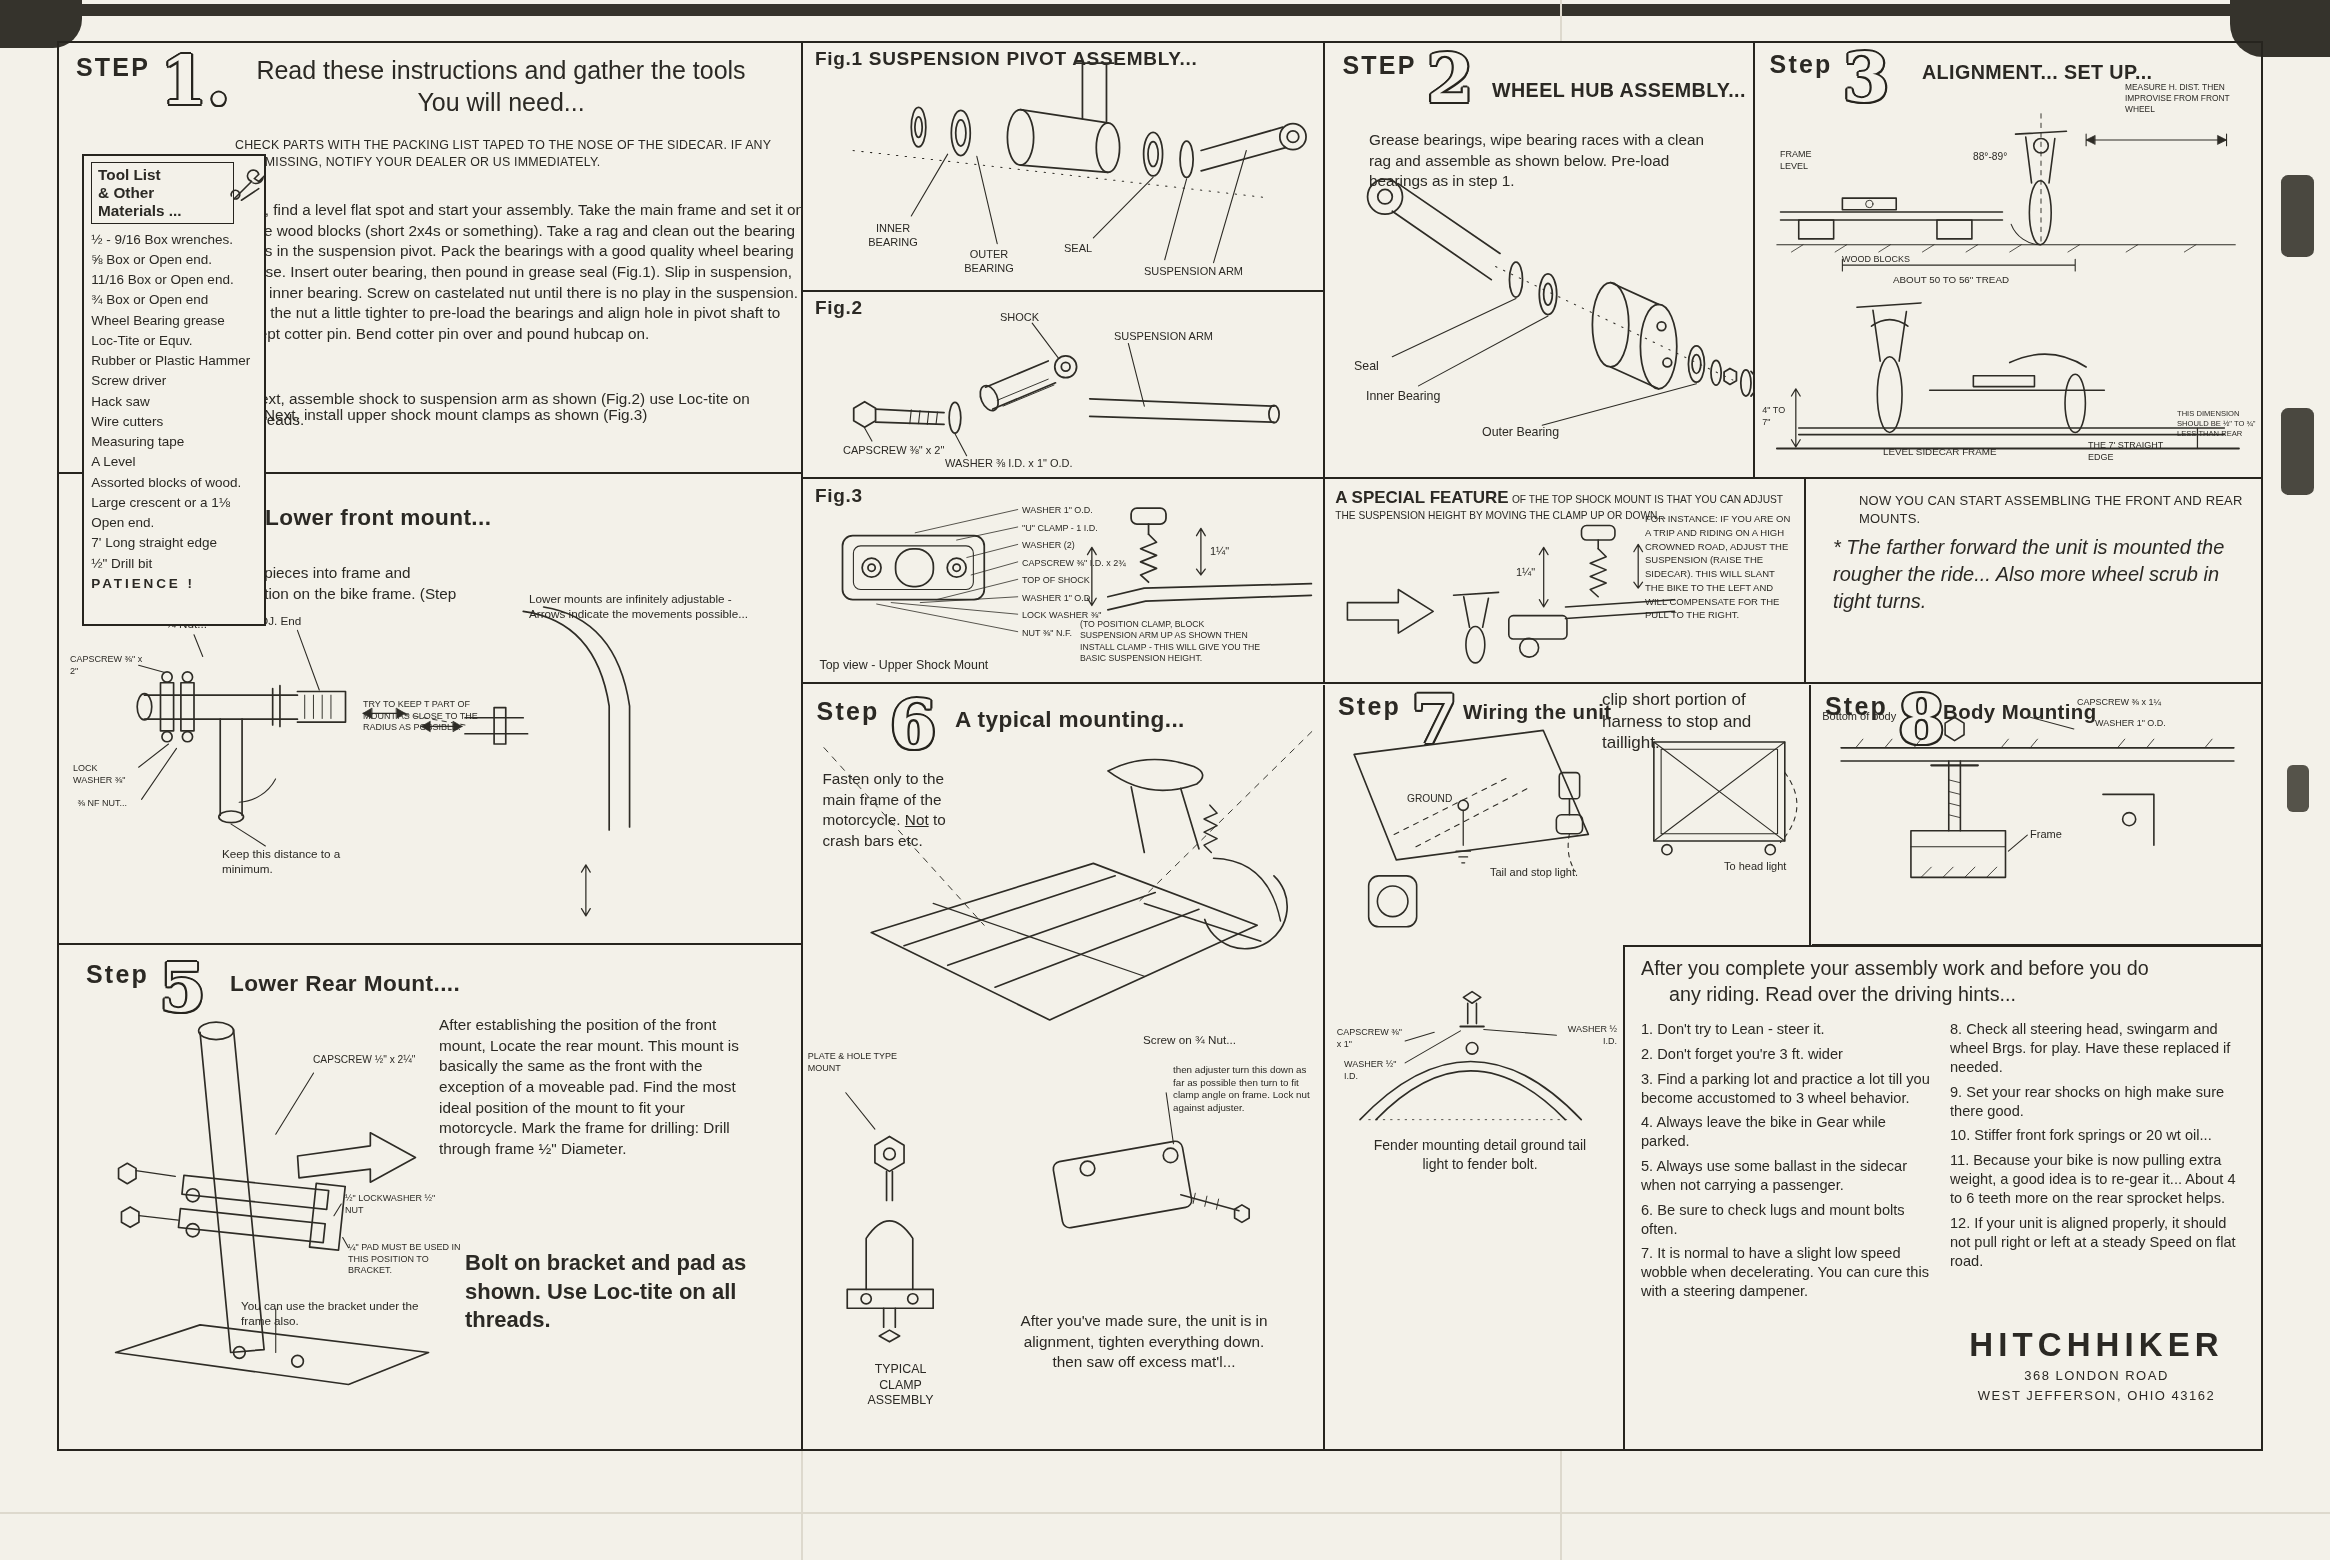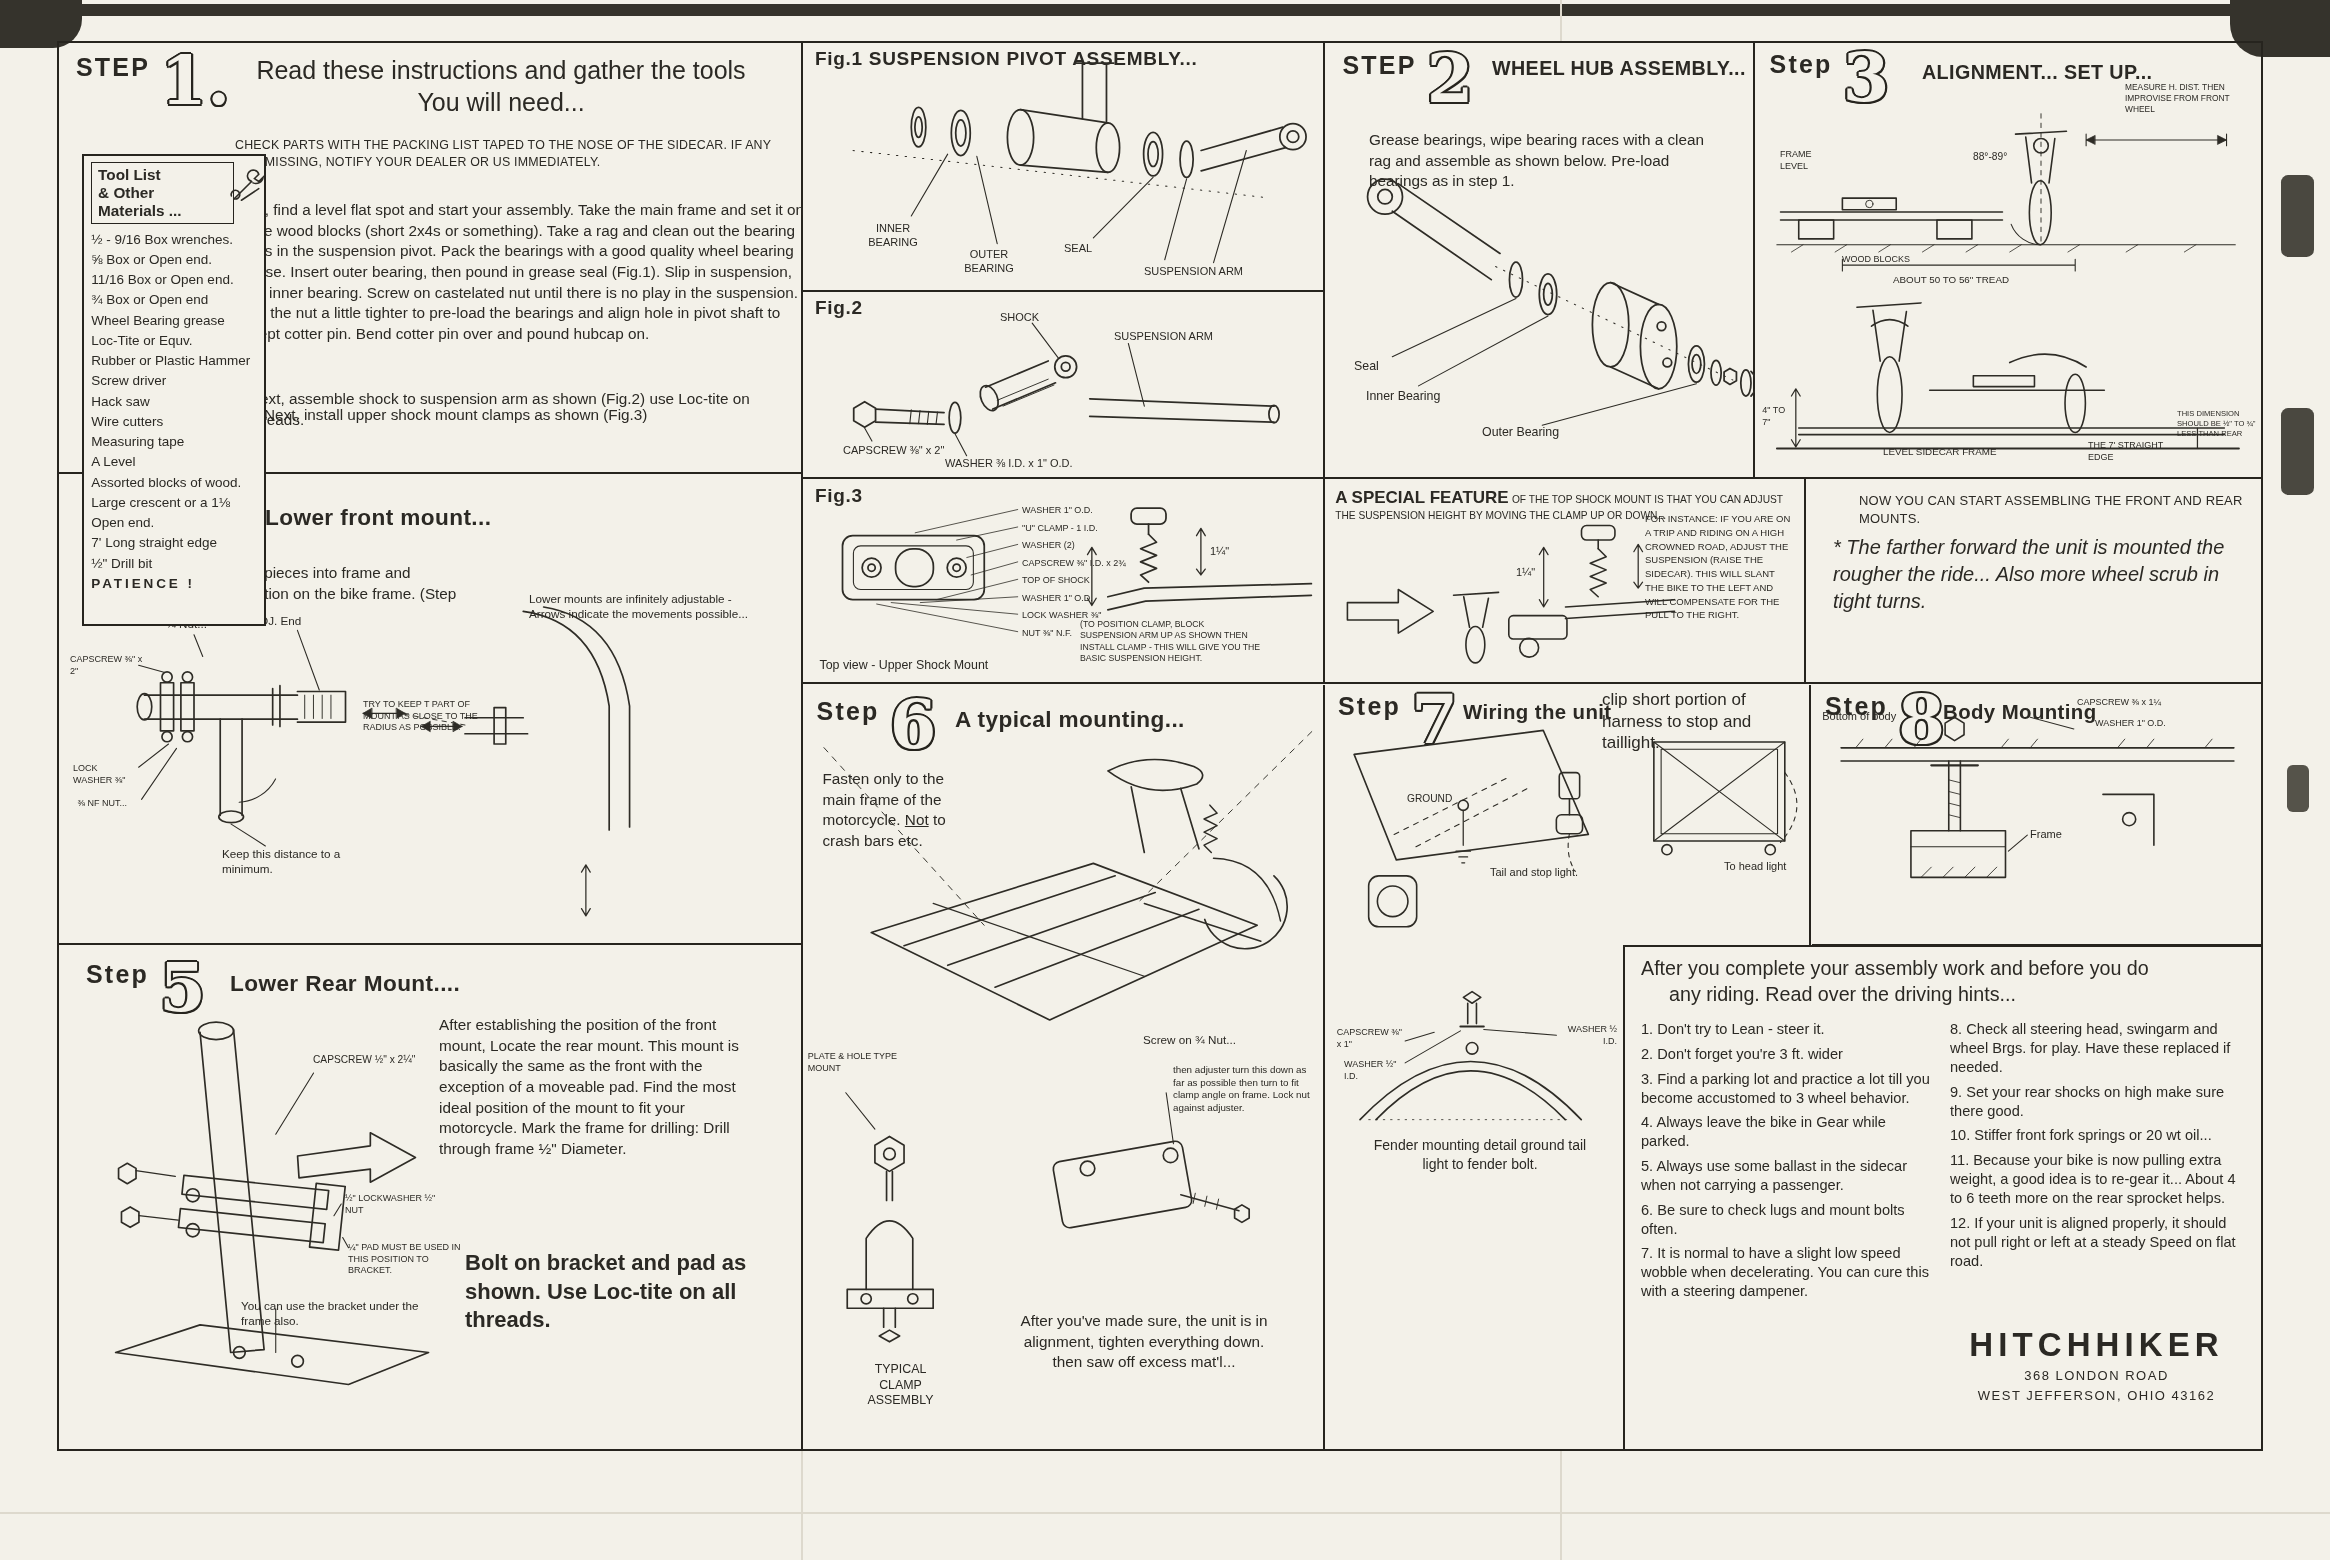--- a/index.html
+++ b/index.html
@@ -202,21 +202,21 @@
     <div class="lbl" style="left:408px;top:66px;">1¼"</div>
     <div class="lbl" style="left:17.5px;top:179px;font-size:12.4px;">Top view - Upper Shock Mount</div>
     <div class="lbl-s" style="left:278px;top:140px;width:182px;font-size:8.7px;">(TO POSITION CLAMP, BLOCK SUSPENSION ARM UP AS SHOWN THEN INSTALL CLAMP - THIS WILL GIVE YOU THE BASIC SUSPENSION HEIGHT.</div>
   </section>
 
   <section class="panel br bb" style="left:1325px;top:41px;width:430px;height:438px;">
     <div class="step-head" style="left:17.5px;top:10.2px;">
       <span class="step-label">STEP</span>
       <span class="step-num">2</span>
     </div>
-    <div class="panel-title" style="left:167px;top:16px;font-size:19.7px;">WHEEL HUB ASSEMBLY...</div>
+    <div class="panel-title" style="left:167px;top:38px;font-size:19.7px;">WHEEL HUB ASSEMBLY...</div>
     <div class="body-text" style="left:44px;top:89px;width:350px;">Grease bearings, wipe bearing races with a clean rag and assemble as shown below. Pre-load bearings as in step 1.</div>
     <svg class="sketch" width="430" height="438" viewBox="0 0 590 602">
       <g stroke="#2e2c26" fill="none" stroke-width="2.4" stroke-linecap="round" stroke-linejoin="round" transform="translate(0,46)">
         <circle cx="82" cy="168" r="24"></circle>
           <circle cx="82" cy="168" r="10"></circle>
         <path d="M100,150 L240,246 M92,188 L228,282"></path>
         <path d="M234,264 L560,420" stroke-dasharray="2 10" stroke-width="1.4"></path>
         <ellipse cx="262" cy="282" rx="9" ry="24"></ellipse>
         <ellipse cx="306" cy="302" rx="12" ry="28"></ellipse>
           <ellipse cx="306" cy="302" rx="6" ry="15"></ellipse>

